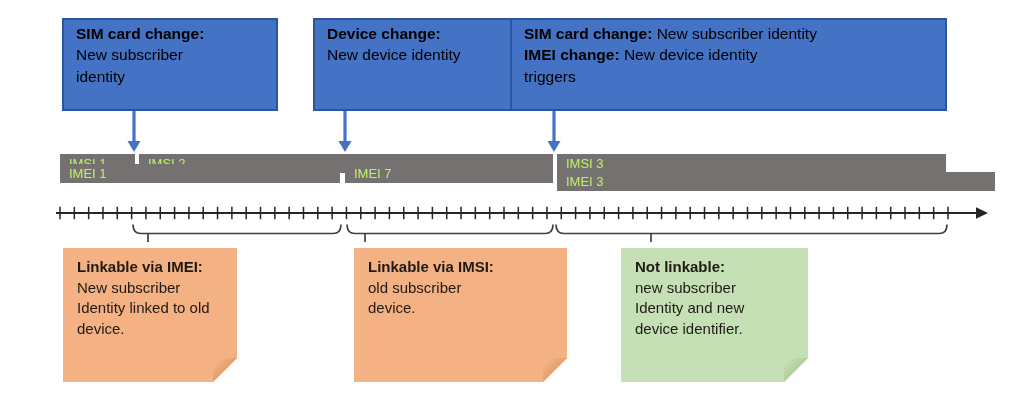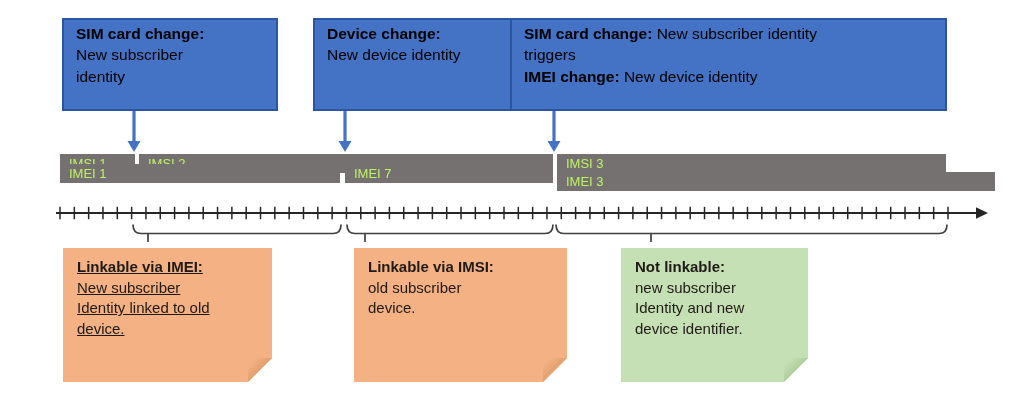--- a/index.html
+++ b/index.html
@@ -27,21 +27,21 @@
   .rowA{top:154px;} .rowB{top:164px;}
   .imsi1{left:60px;width:75px;}  .imsi2{left:139px;width:414px;} .imsi3{left:557px;width:389px;}
   .imei1{left:60px;width:280px;} .imei2{left:345px;width:208px;} .imei3{left:557px;width:438px;margin-top:8px;}
   
   .note{
     position:absolute;top:248px;height:134px;box-sizing:border-box;
     background:var(--bg);color:#1f1a15;padding:9px 14px;
     font-size:15px;line-height:1.38;
   }
   .note .nh{font-weight:700;}
-  .n1{left:63px;width:209px;text-decoration:underline;}
+  .n1{left:63px;width:174px;}
   .n2{left:340px;width:213px;margin-left:14px;}
   .n3{left:621px;width:187px;}
   .note::before{ 
     content:"";position:absolute;right:0;bottom:0;width:0;height:0;
     border-style:solid;border-width:0 0 24px 24px;
     border-color:transparent transparent #ffffff transparent;
   }
   .note::after{ 
     content:"";position:absolute;right:0;bottom:0;width:24px;height:24px;
     background:linear-gradient(135deg, var(--bg) 15%, var(--fold) 75%);
@@ -61,22 +61,22 @@
     <div>identity</div>
   </div>
 
   <div class="box box2">
     <div class="hd">Device change:</div>
     <div>New device identity</div>
   </div>
 
   <div class="box box3">
     <div><span class="hd">SIM card change:</span><span> New subscriber identity</span></div>
+    <div><span class="hd">IMEI change:</span><span> New device identity</span></div>
     <div>triggers</div>
-    <div><span class="hd">IMEI change:</span><span> New device identity</span></div>
   </div>
 
   <div class="seg rowA imsi1">
       <span>IMSI 1</span>
     </div>
   <div class="seg rowA imsi2">
       <span>IMSI 2</span>
     </div>
   <div class="seg rowA imsi3">
       <span>IMSI 3</span>

